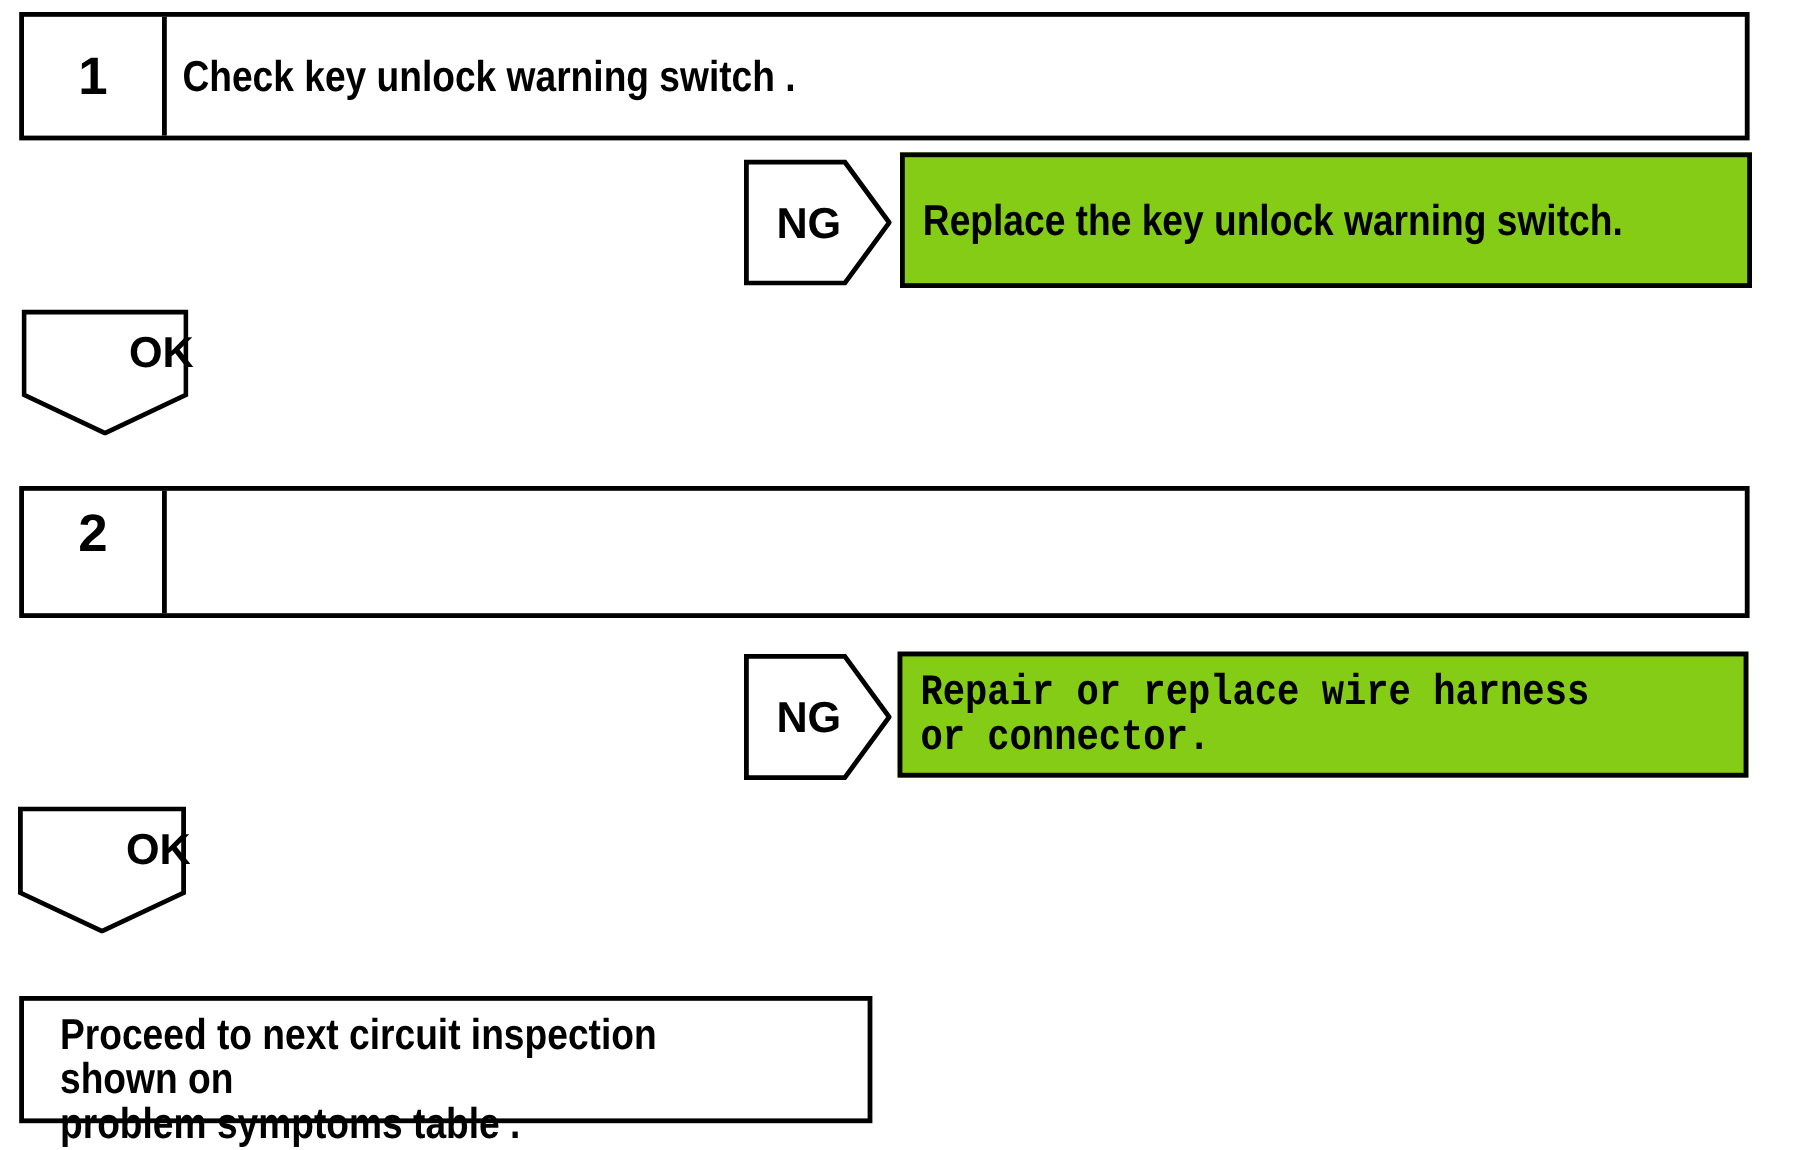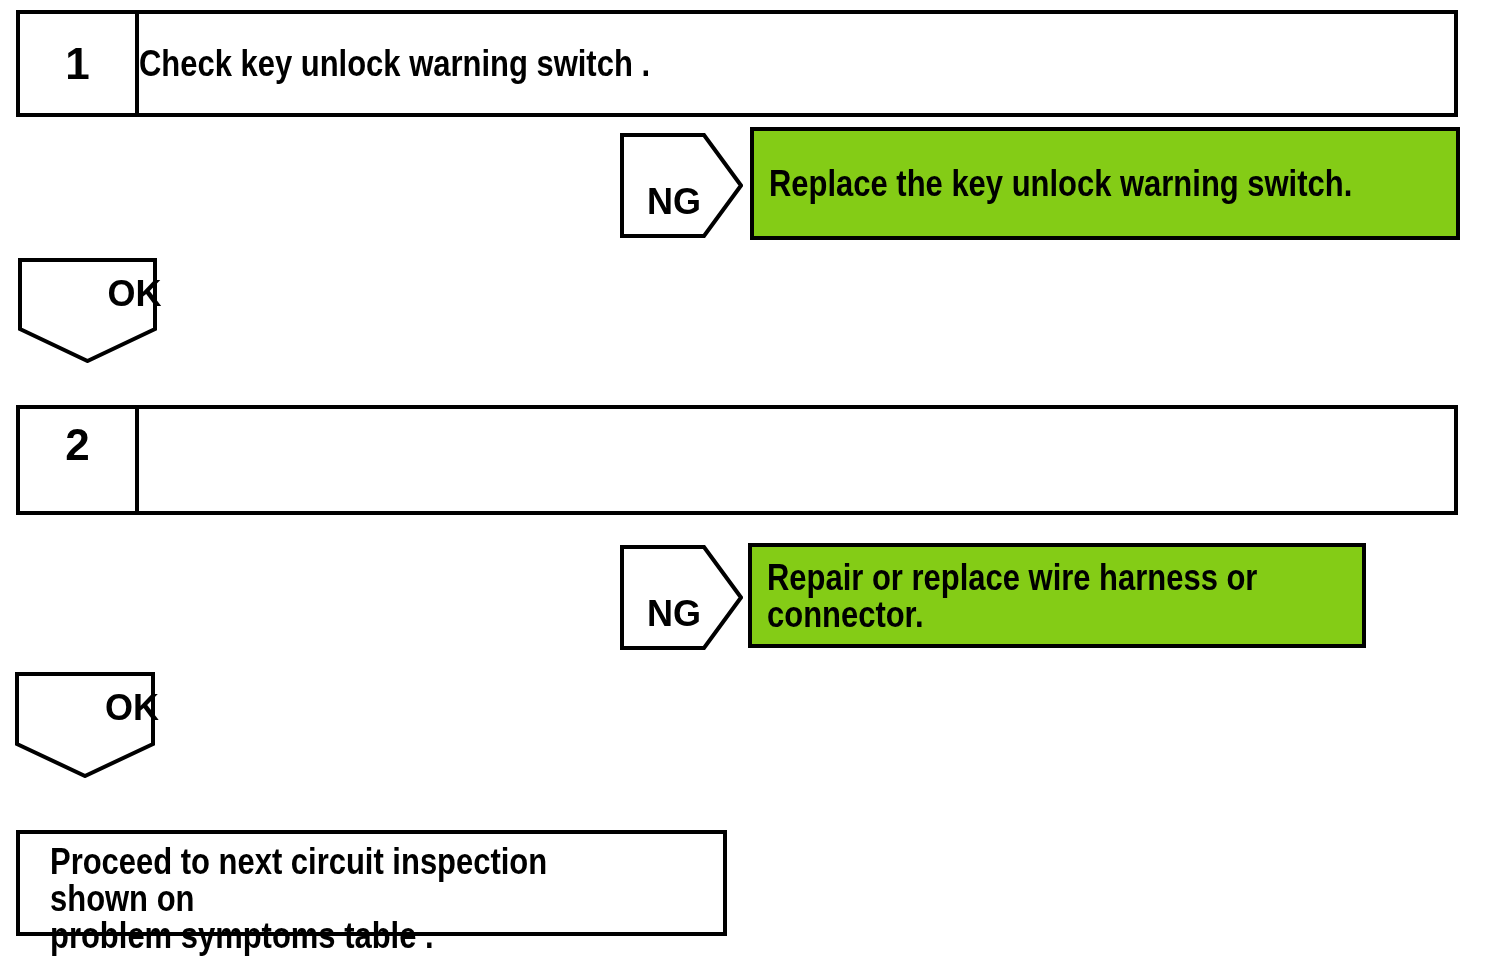--- a/index.html
+++ b/index.html
@@ -35,20 +35,21 @@
   .num-cell.v-center { align-items: center; }
   .num-cell.v-top { align-items: flex-start; padding-top: 14px; }
   .num {
     font-size: 44px;
     line-height: 1;
     letter-spacing: 0;
   }
   .step-text-area {
     flex: 1;
     display: flex;
+    padding-left: 13px;
   }
   .step-text-area.v-center { align-items: center; }
   .step-text-area.v-top { align-items: flex-start; padding-top: 12px; }
 
   
   .ctext {
     display: inline-block;
     font-size: 36px;
     line-height: 37px;
     white-space: pre-line;
@@ -78,21 +79,21 @@
   .shape svg { display: block; }
   .shape-label {
     position: absolute;
     font-size: 36px;
     line-height: 1;
     display: flex;
     align-items: center;
     justify-content: center;
     letter-spacing: 0;
   }
-  .ng-label { left: 0; top: 0; width: 108px; height: 105px; margin-top: 16px; }
+  .ng-label { left: 0; top: 0; width: 108px; height: 105px; }
   .ok-label { left: 0; top: 0; width: 100%; height: 72px; margin-left: 47px; }
 </style>
 </head>
 <body>
 
 <div class="canvas">
 
   <div class="abs step-box" style="left:16px; top:10px; width:1442px; height:107px;">
     <div class="num-cell v-center">
       <span class="num">1</span>
@@ -126,21 +127,21 @@
     </div>
   </div>
 
   <div class="shape" style="left:620px; top:545px; width:123px; height:105px;">
     <svg width="123" height="105" viewBox="0 0 123 105">
       <polygon points="2,2 84,2 121,52.5 84,103 2,103" fill="#ffffff" stroke="#000000" stroke-width="4"></polygon>
     </svg>
     <div class="shape-label ng-label">NG</div>
   </div>
 
-  <div class="abs result-box" style="left:748px; top:543px; width:618px; height:105px;">
+  <div class="abs result-box" style="left:748px; top:543px; width:709px; height:105px;font-family:Liberation Mono, monospace;">
     <span class="ctext">Repair or replace wire harness or connector.</span>
   </div>
 
   <div class="shape" style="left:15px; top:672px; width:140px; height:106px;">
     <svg width="140" height="106" viewBox="0 0 140 106">
       <polygon points="2,2 138,2 138,72 70,104 2,72" fill="#ffffff" stroke="#000000" stroke-width="4"></polygon>
     </svg>
     <div class="shape-label ok-label">OK</div>
   </div>
 

